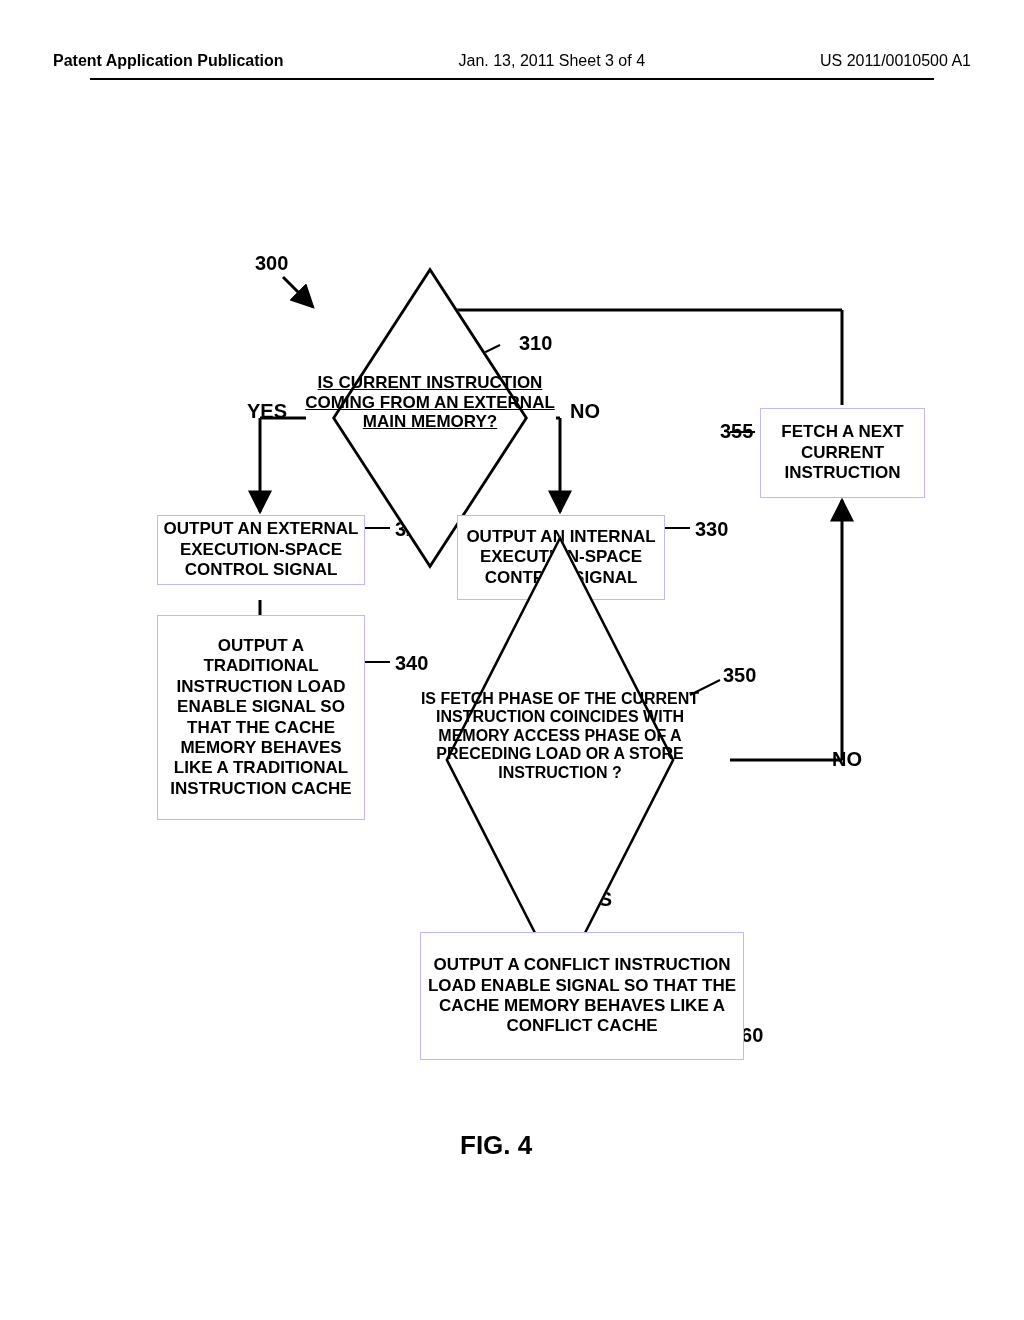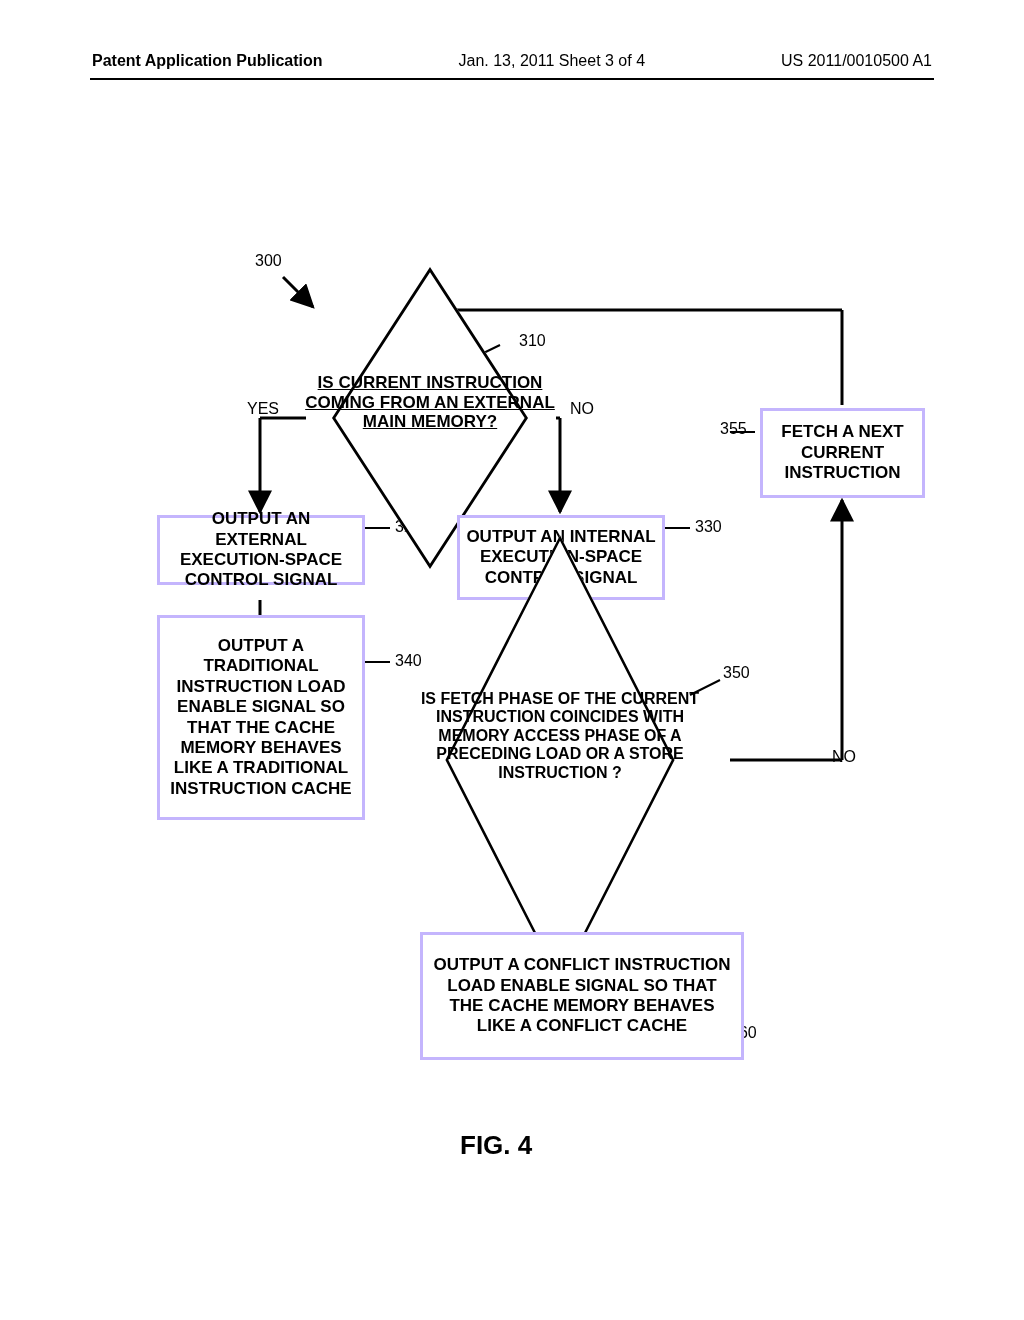--- a/index.html
+++ b/index.html
@@ -8,21 +8,21 @@
     height: 1320px;
     font-family: Arial, Helvetica, sans-serif;
     background: #fff;
     position: relative;
     color: #000;
   }
   .header {
     position: absolute;
     top: 52px;
     left: 0; right: 0;
-    padding: 0 92px;
+    padding: 0 53px;
     display: flex;
     justify-content: space-between;
     font-size: 16px;
   }
   .header .left { font-weight: bold; }
   .header .center { }
   .header .right { }
   .hr {
     position: absolute;
     top: 78px;
@@ -31,21 +31,21 @@
     background: #000;
   }
   .canvas {
     position: absolute;
     left: 0; top: 0;
     width: 1024px;
     height: 1320px;
   }
   .box {
     position: absolute;
-    border: 3px solid #c4b5fd;
+    border: 1px solid #c4b5fd;
     text-align: center;
     display: flex;
     align-items: center;
     justify-content: center;
     padding: 5px;
     font-size: 17px;
     font-weight: bold;
     line-height: 1.2;
     background: #fff;
   }
@@ -62,22 +62,22 @@
   .diamond-text {
     position: absolute;
     text-align: center;
     font-size: 17px;
     font-weight: bold;
     line-height: 1.15;
     width: 260px;
   }
   .label {
     position: absolute;
-    font-size: 16px;
-    font-weight: normal;
+    font-size: 20px;
+    font-weight: bold;
   }
   .fig {
     position: absolute;
     font-size: 26px;
     font-weight: bold;
   }
   svg { position: absolute; left: 0; top: 0; }
 </style>
 </head>
 <body>

